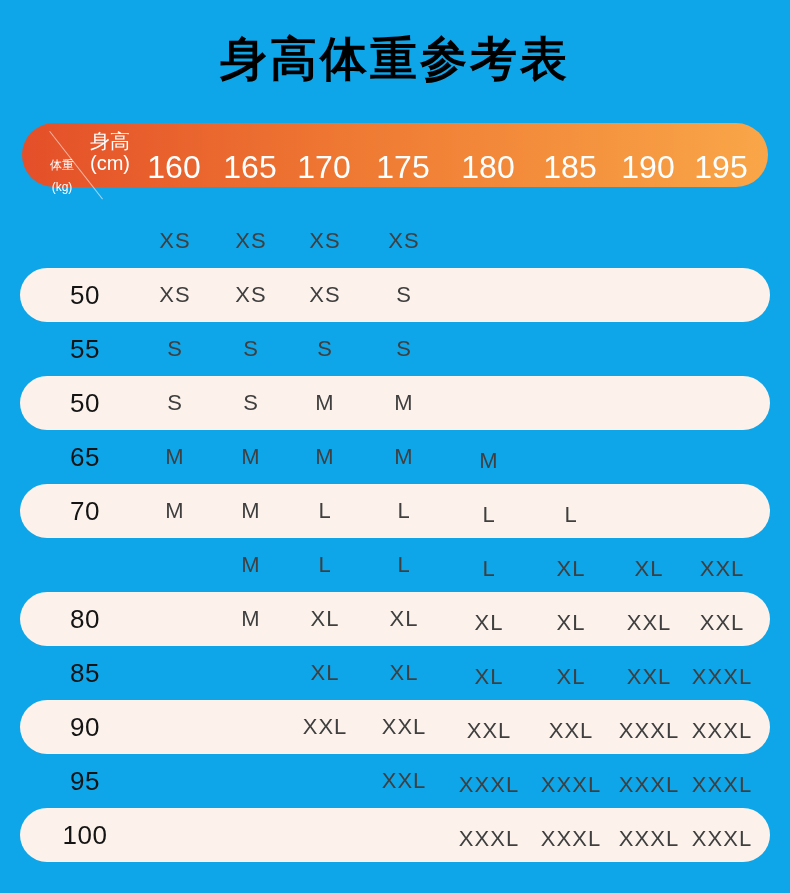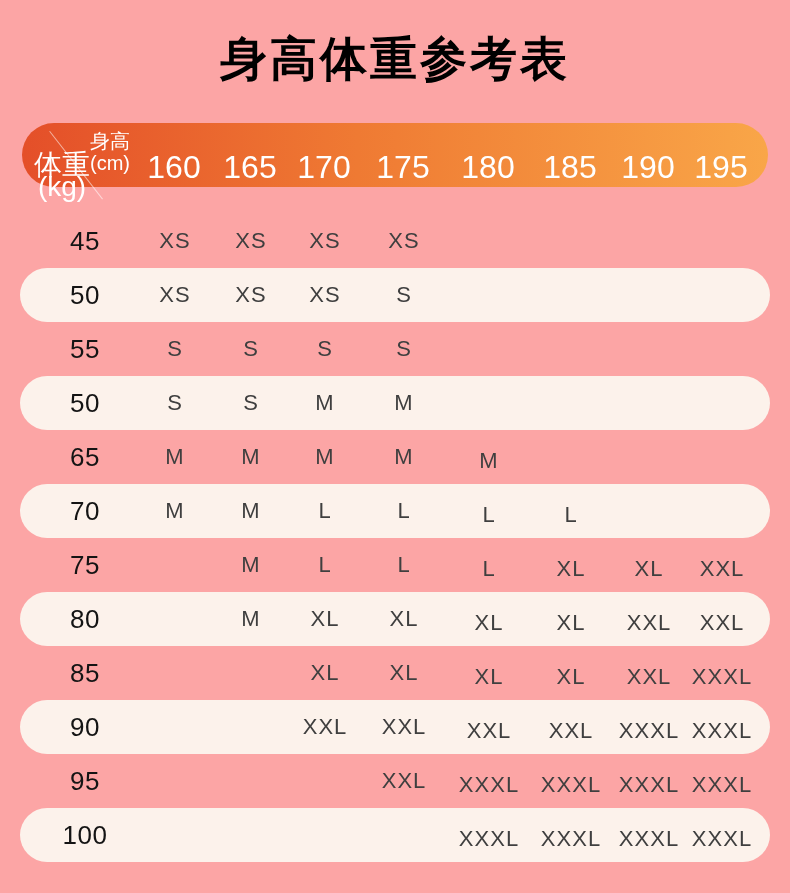--- a/index.html
+++ b/index.html
@@ -1,37 +1,37 @@
 <!DOCTYPE html>
 <html><head>
 <meta charset="utf-8">
 <style>
   html,body { margin:0; padding:0; background:#ffffff; }
   .page {
-    position:relative; width:790px; height:893px; background:#fca5a5;
+    position:relative; width:790px; height:893px; background:#0ea5e9;
     font-family:"Liberation Sans","DejaVu Sans",sans-serif; overflow:hidden;
   }
   .title {
     position:absolute; top:28px; left:0; width:100%; margin:0;
     text-align:center; font-size:47px; font-weight:700; color:#000000;
     letter-spacing:3px;
   }
   
   .header-bar {
     position:absolute; left:22px; top:123px; width:746px; height:64px;
     border-radius:40px; color:#ffffff;
     background:linear-gradient(90deg,#e44f29 0%,#ef7a33 45%,#f9a648 100%);
   }
   .corner-height {
     position:absolute; left:58px; top:7px; width:60px; text-align:center;
     font-size:20px; line-height:22px;
   }
   .corner-weight {
     position:absolute; left:10px; top:31px; width:60px; text-align:center;
-    font-size:28px; line-height:22px;
+    font-size:12px; line-height:22px;
   }
   .corner-line {
     position:absolute; left:28px; top:8px; width:86px; height:1px;
     background:rgba(255,255,255,0.55);
     transform:rotate(52deg); transform-origin:left top;
   }
   .hcell {
     position:absolute; top:26px; width:64px; text-align:center;
     font-size:32px; font-weight:500; color:#ffffff;
   }
@@ -73,21 +73,20 @@
         <span class="hcell" style="left: 349px;">175</span>
         <span class="hcell" style="left: 434px;">180</span>
         <span class="hcell" style="left: 516px;">185</span>
         <span class="hcell" style="left: 594px; text-align: center;">190</span>
         <span class="hcell" style="left: 667px;">195</span>
       </div>
   </div>
 
   <div>
       <div class="row" style="top: 214px;">
-        <span class="cell weight">45</span>
         <span class="cell size" style="left: 110px;">XS</span>
         <span class="cell size" style="left: 186px;">XS</span>
         <span class="cell size" style="left: 260px;">XS</span>
         <span class="cell size" style="left: 339px;">XS</span>
       </div>
       <div class="row striped" style="top: 268px;">
         <span class="cell weight">50</span>
         <span class="cell size" style="left: 110px;">XS</span>
         <span class="cell size" style="left: 186px;">XS</span>
         <span class="cell size" style="left: 260px;">XS</span>
@@ -118,21 +117,20 @@
       <div class="row striped" style="top: 484px;">
         <span class="cell weight">70</span>
         <span class="cell size" style="left: 110px;">M</span>
         <span class="cell size" style="left: 186px;">M</span>
         <span class="cell size" style="left: 260px;">L</span>
         <span class="cell size" style="left: 339px;">L</span>
         <span class="cell size" style="left: 424px; top: 4px;">L</span>
         <span class="cell size" style="left: 506px; top: 4px;">L</span>
       </div>
       <div class="row" style="top: 538px;">
-        <span class="cell weight">75</span>
         <span class="cell size" style="left: 186px;">M</span>
         <span class="cell size" style="left: 260px;">L</span>
         <span class="cell size" style="left: 339px;">L</span>
         <span class="cell size" style="left: 424px; top: 4px;">L</span>
         <span class="cell size" style="left: 506px; top: 4px;">XL</span>
         <span class="cell size" style="left: 584px; top: 4px;">XL</span>
         <span class="cell size" style="left: 657px; top: 4px;">XXL</span>
       </div>
       <div class="row striped" style="top: 592px;">
         <span class="cell weight">80</span>

